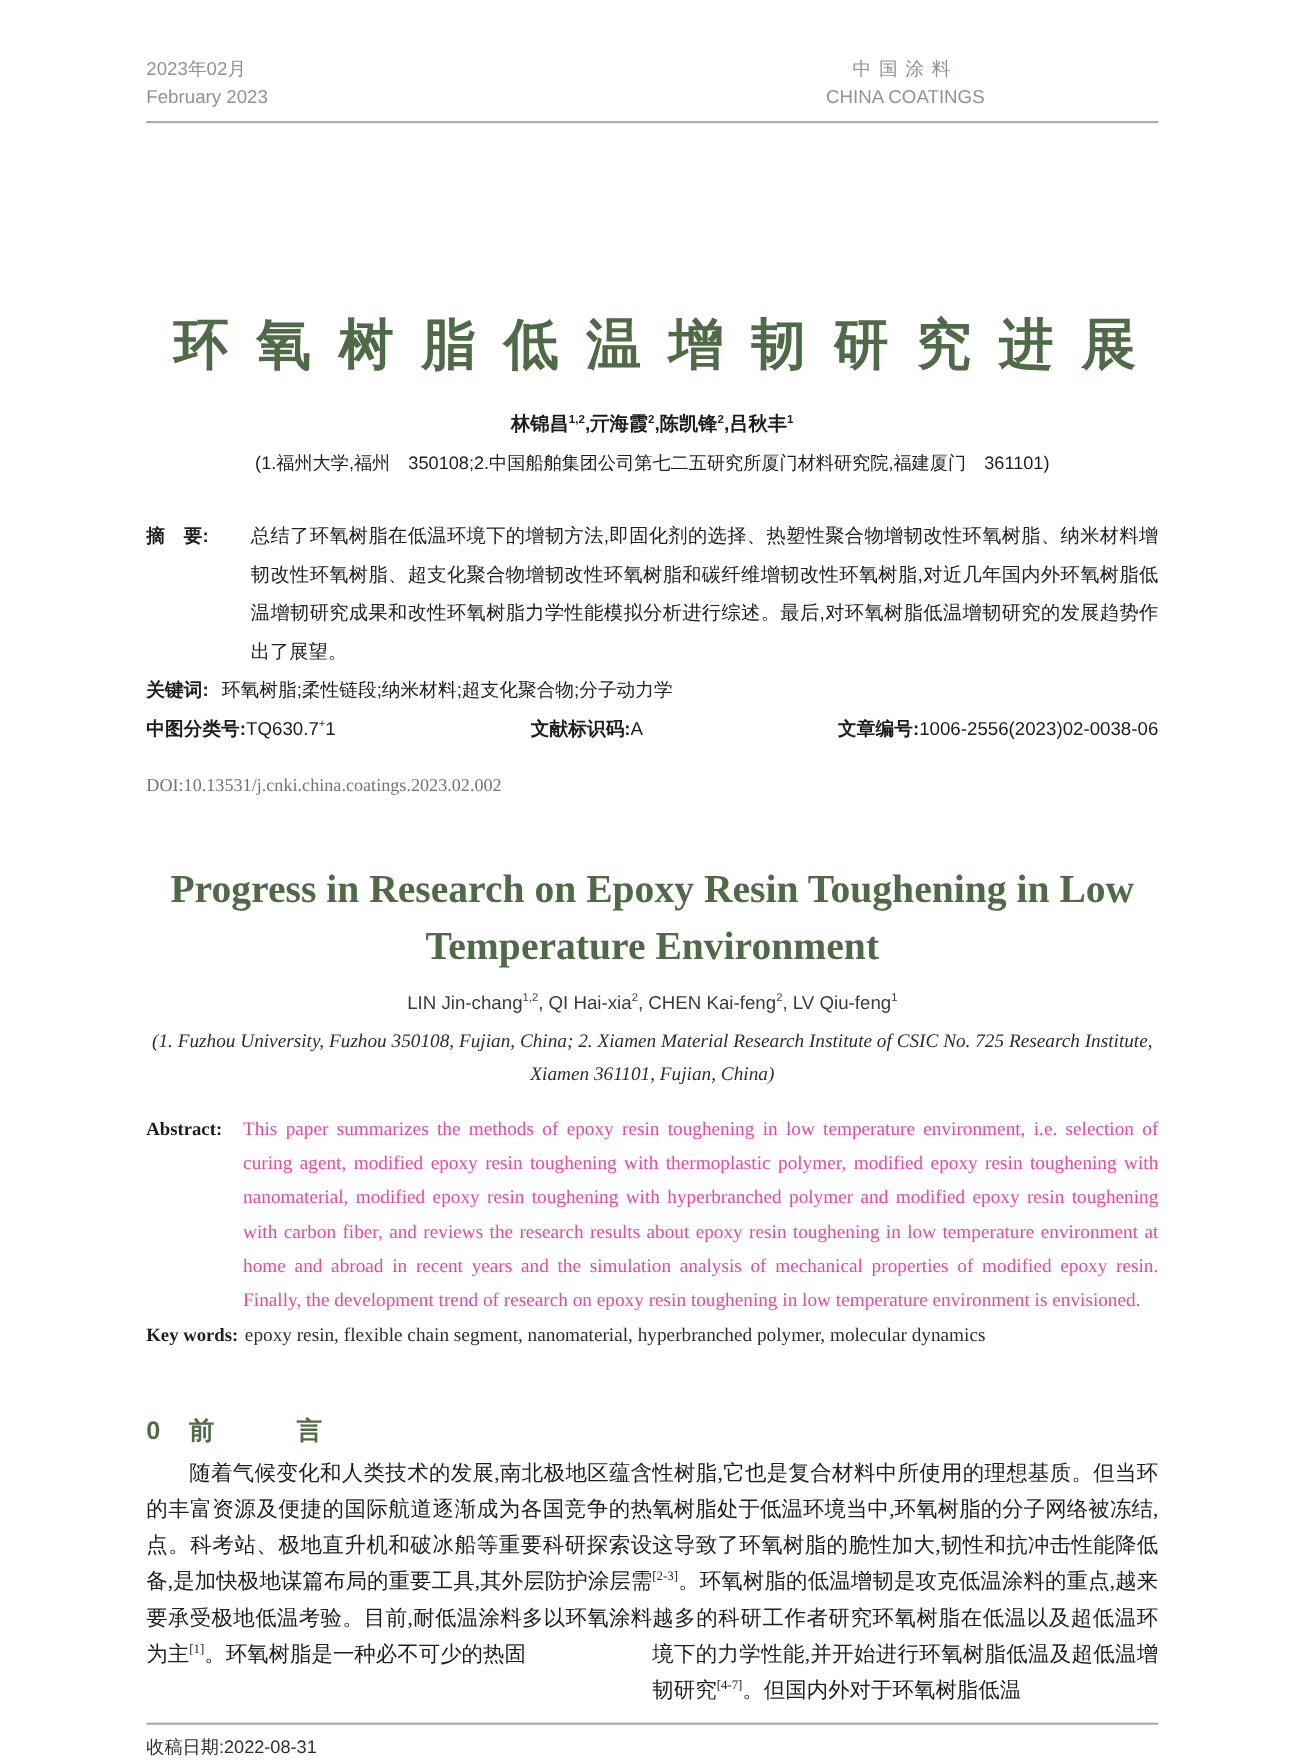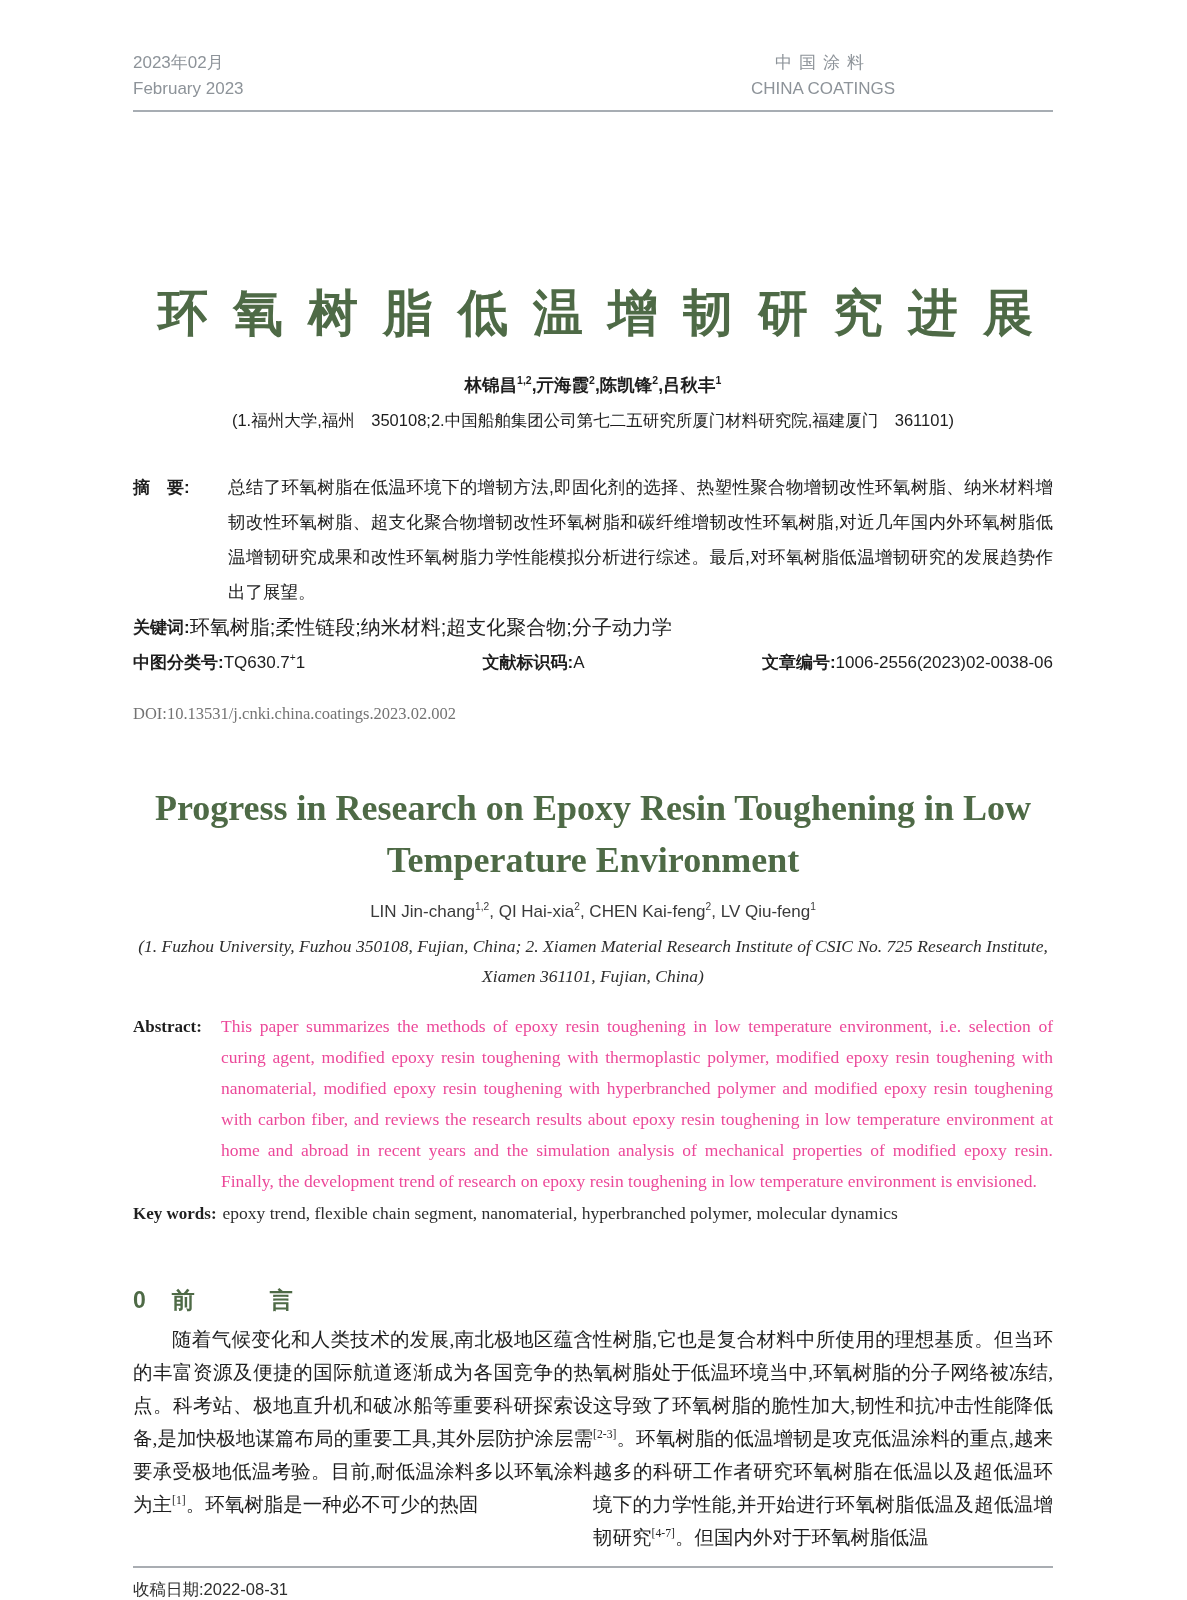--- a/index.html
+++ b/index.html
@@ -30,21 +30,21 @@
   .authors-zh { margin-top: 26px; text-align: center; font-size: 17.5px; font-weight: 600; color: #1d1d1d; }
   .affil-zh { margin-top: 13px; text-align: center; font-size: 16.5px; color: #1d1d1d; }
 
   
   .hang { display: flex; align-items: flex-start; }
   .abstract-zh { margin-top: 38px; }
   .abstract-zh .lbl { flex: 0 0 62px; font-weight: 700; font-size: 17px; line-height: 35px; }
   .abstract-zh .txt { flex: 1; font-size: 17.5px; line-height: 35px; text-align: justify; color: #222; margin-left: 33px; }
   .keywords-zh { display: flex; }
   .keywords-zh .lbl { font-weight: 700; font-size: 17px; line-height: 35px; flex: 0 0 auto; }
-  .keywords-zh .txt { font-size: 20px; line-height: 35px; color: #222; }
+  .keywords-zh .txt { font-size: 17px; line-height: 35px; color: #222; margin-left: 12px; }
 
   .meta-row { display: flex; justify-content: space-between; font-size: 17px; line-height: 35px; color: #1d1d1d; }
   .meta-item .lbl { font-weight: 700; }
   .doi-line { font-family: "Liberation Serif", serif; font-size: 16.5px; line-height: 28px; margin-top: 20px; color: #737373; }
 
   
   .title-en {
     margin-top: 54px; text-align: center;
     font-family: "Liberation Serif", serif; font-weight: 700;
     font-size: 36px; line-height: 52px; color: #4e6a46;
@@ -126,21 +126,21 @@
   <h2 class="title-en" style="margin-bottom:0;">Progress in Research on Epoxy Resin Toughening in Low Temperature Environment</h2>
   <div class="authors-en">LIN Jin-chang<sup>1,2</sup>, QI Hai-xia<sup>2</sup>, CHEN Kai-feng<sup>2</sup>, LV Qiu-feng<sup>1</sup></div>
   <div class="affil-en">(1. Fuzhou University, Fuzhou 350108, Fujian, China; 2. Xiamen Material Research Institute of CSIC No. 725 Research Institute, Xiamen 361101, Fujian, China)</div>
 
   <div class="abstract-en hang">
     <span class="lbl">Abstract:</span>
     <span class="txt">This paper summarizes the methods of epoxy resin toughening in low temperature environment, i.e. selection of curing agent, modified epoxy resin toughening with thermoplastic polymer, modified epoxy resin toughening with nanomaterial, modified epoxy resin toughening with hyperbranched polymer and modified epoxy resin toughening with carbon fiber, and reviews the research results about epoxy resin toughening in low temperature environment at home and abroad in recent years and the simulation analysis of mechanical properties of modified epoxy resin. Finally, the development trend of research on epoxy resin toughening in low temperature environment is envisioned.</span>
   </div>
   <div class="keywords-en">
     <span class="lbl">Key words:</span>
-    <span class="txt">epoxy trend, flexible chain segment, nanomaterial, hyperbranched polymer, molecular dynamics</span>
+    <span class="txt">epoxy resin, flexible chain segment, nanomaterial, hyperbranched polymer, molecular dynamics</span>
   </div>
 
   <div class="section-head">
     <span class="num">0</span><span class="ttl">前　言</span>
   </div>
   <div class="columns">
     <div class="col">
       <p class="body-p indent2">随着气候变化和人类技术的发展,南北极地区蕴含的丰富资源及便捷的国际航道逐渐成为各国竞争的热点。科考站、极地直升机和破冰船等重要科研探索设备,是加快极地谋篇布局的重要工具,其外层防护涂层需要承受极地低温考验。目前,耐低温涂料多以环氧涂料为主<sup>[1]</sup>。环氧树脂是一种必不可少的热固</p>
     </div>
     <div class="col">

